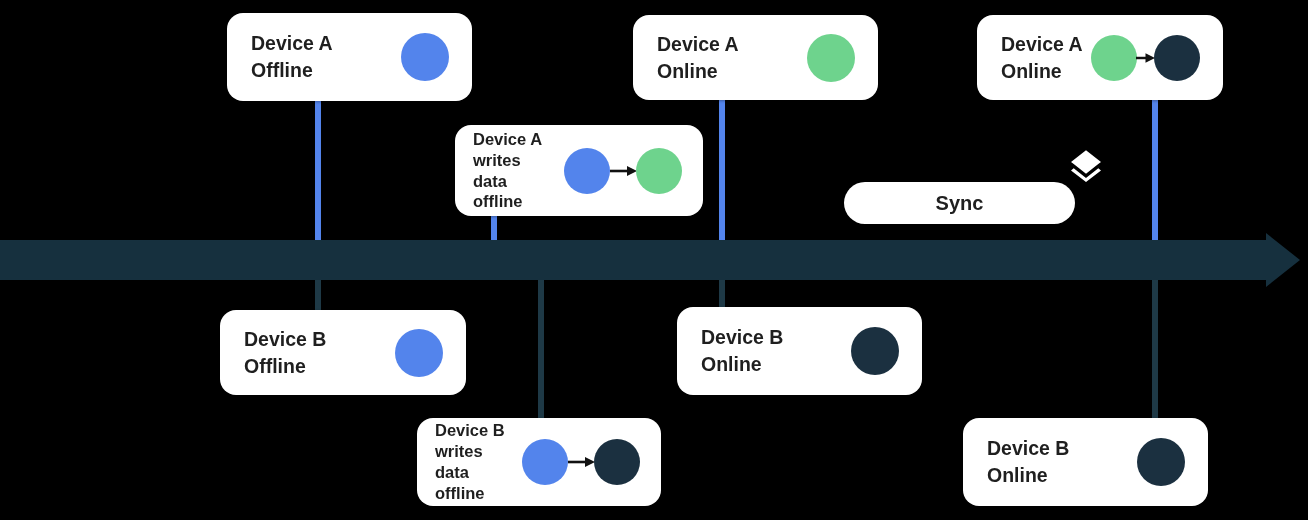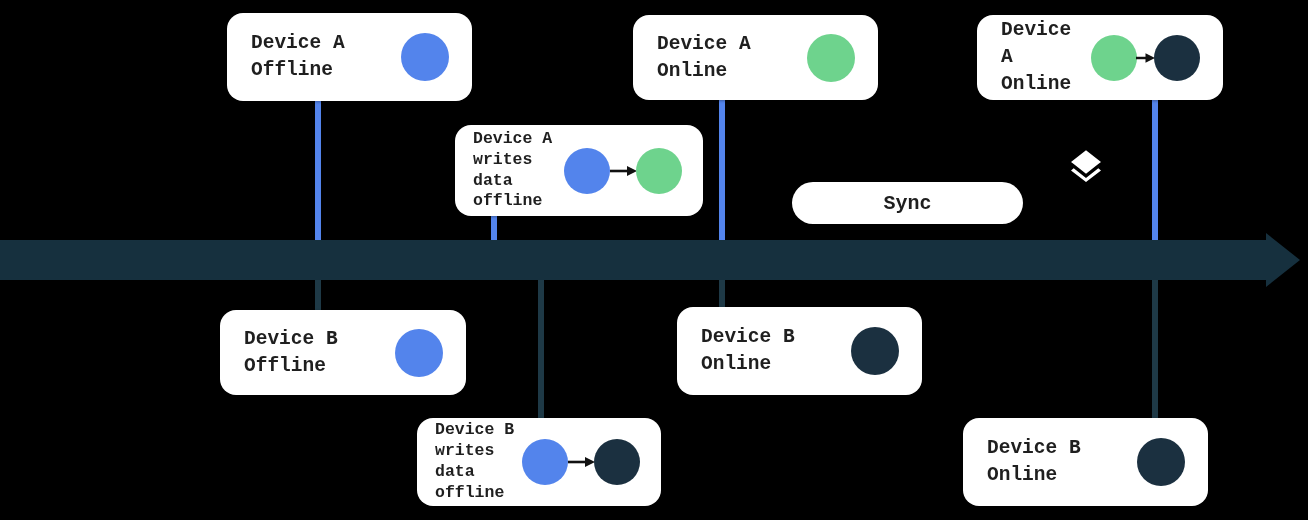--- a/index.html
+++ b/index.html
@@ -2,21 +2,21 @@
 <html style="--blue: #5384ec; --green: #6ed38d; --navy: #1b3040; --timeline: #16303e; --conn-dark: #1e3946; --card-bg: #ffffff; --text: #1f1f1f; --bg: #000000;"><head>
 <meta charset="utf-8">
 <style>
   :root{
     --blue:#5384ec; --green:#6ed38d; --navy:#1b3040;
     --timeline:#16303e; --conn-dark:#1e3946; --card-bg:#ffffff;
     --text:#1f1f1f; --bg:#000000; --arrow-ink:#111111;
   }
   *{margin:0;padding:0;box-sizing:border-box;}
   body{background:#000;font-family:"Liberation Sans",sans-serif;}
-  .stage{position:relative;width:1308px;height:520px;background:var(--bg);overflow:hidden;font-family:Liberation Mono, monospace;}
+  .stage{position:relative;width:1308px;height:520px;background:var(--bg);overflow:hidden;}
 
   .connector{position:absolute;width:6px;}
   .connector.blue{background:var(--blue);}
   .connector.dark{background:var(--conn-dark);}
 
   .timeline{position:absolute;left:0;top:233px;width:1308px;height:54px;}
 
   .card{
     position:absolute;background:var(--card-bg);border-radius:16px;
     display:flex;align-items:center;justify-content:space-between;
@@ -30,21 +30,21 @@
   .dots{display:flex;align-items:center;}
   .dot{display:block;border-radius:50%;width:48px;height:48px;}
   .small .dot, .paired .dot{width:46px;height:46px;}
   .dot.blue{background:var(--blue);}
   .dot.green{background:var(--green);}
   .dot.navy{background:var(--navy);}
   .arrow-svg{display:block;margin:0 -1px;}
   .tight .arrow-svg{width:19px;}
 
   .sync-pill{
-    position:absolute;left:792px;top:182px;width:231px;height:42px;
+    position:absolute;left:844px;top:182px;width:231px;height:42px;
     background:var(--card-bg);border-radius:21px;color:var(--text);
     display:flex;align-items:center;justify-content:center;
     font-size:20px;font-weight:700;
   }
   .layers{position:absolute;left:1066px;top:146px;width:40px;height:42px;}
 </style>
 </head>
 <body>
 
 <div class="stage">

